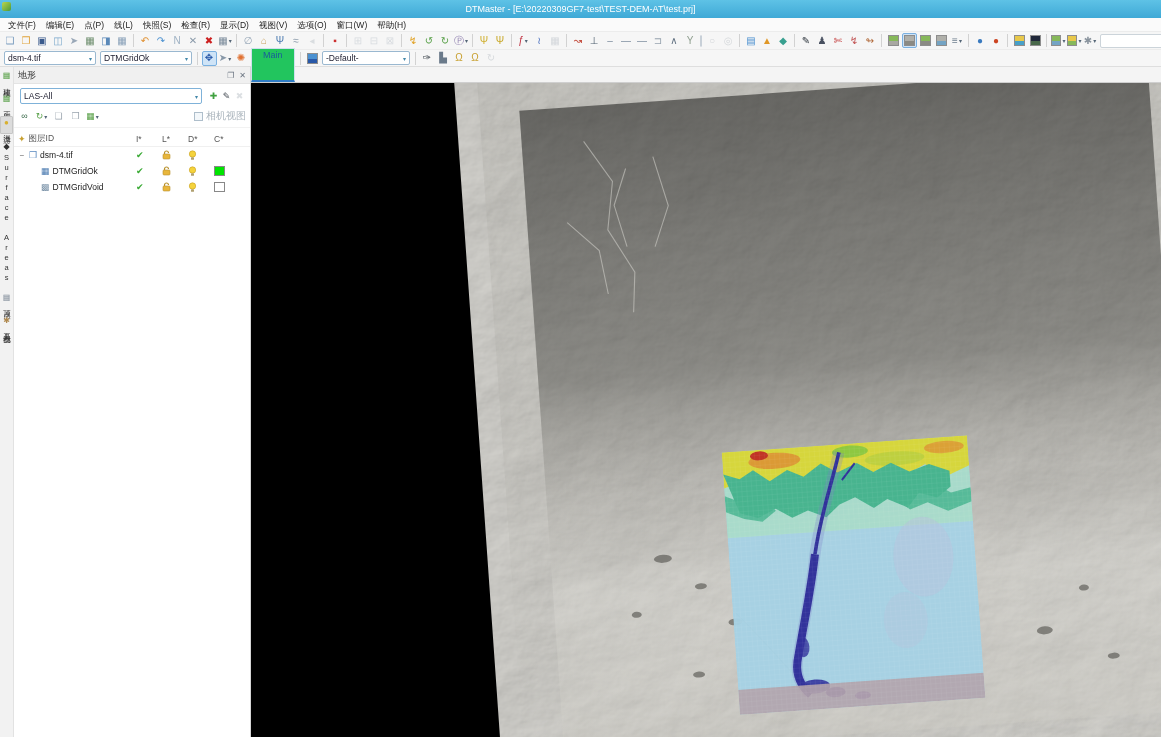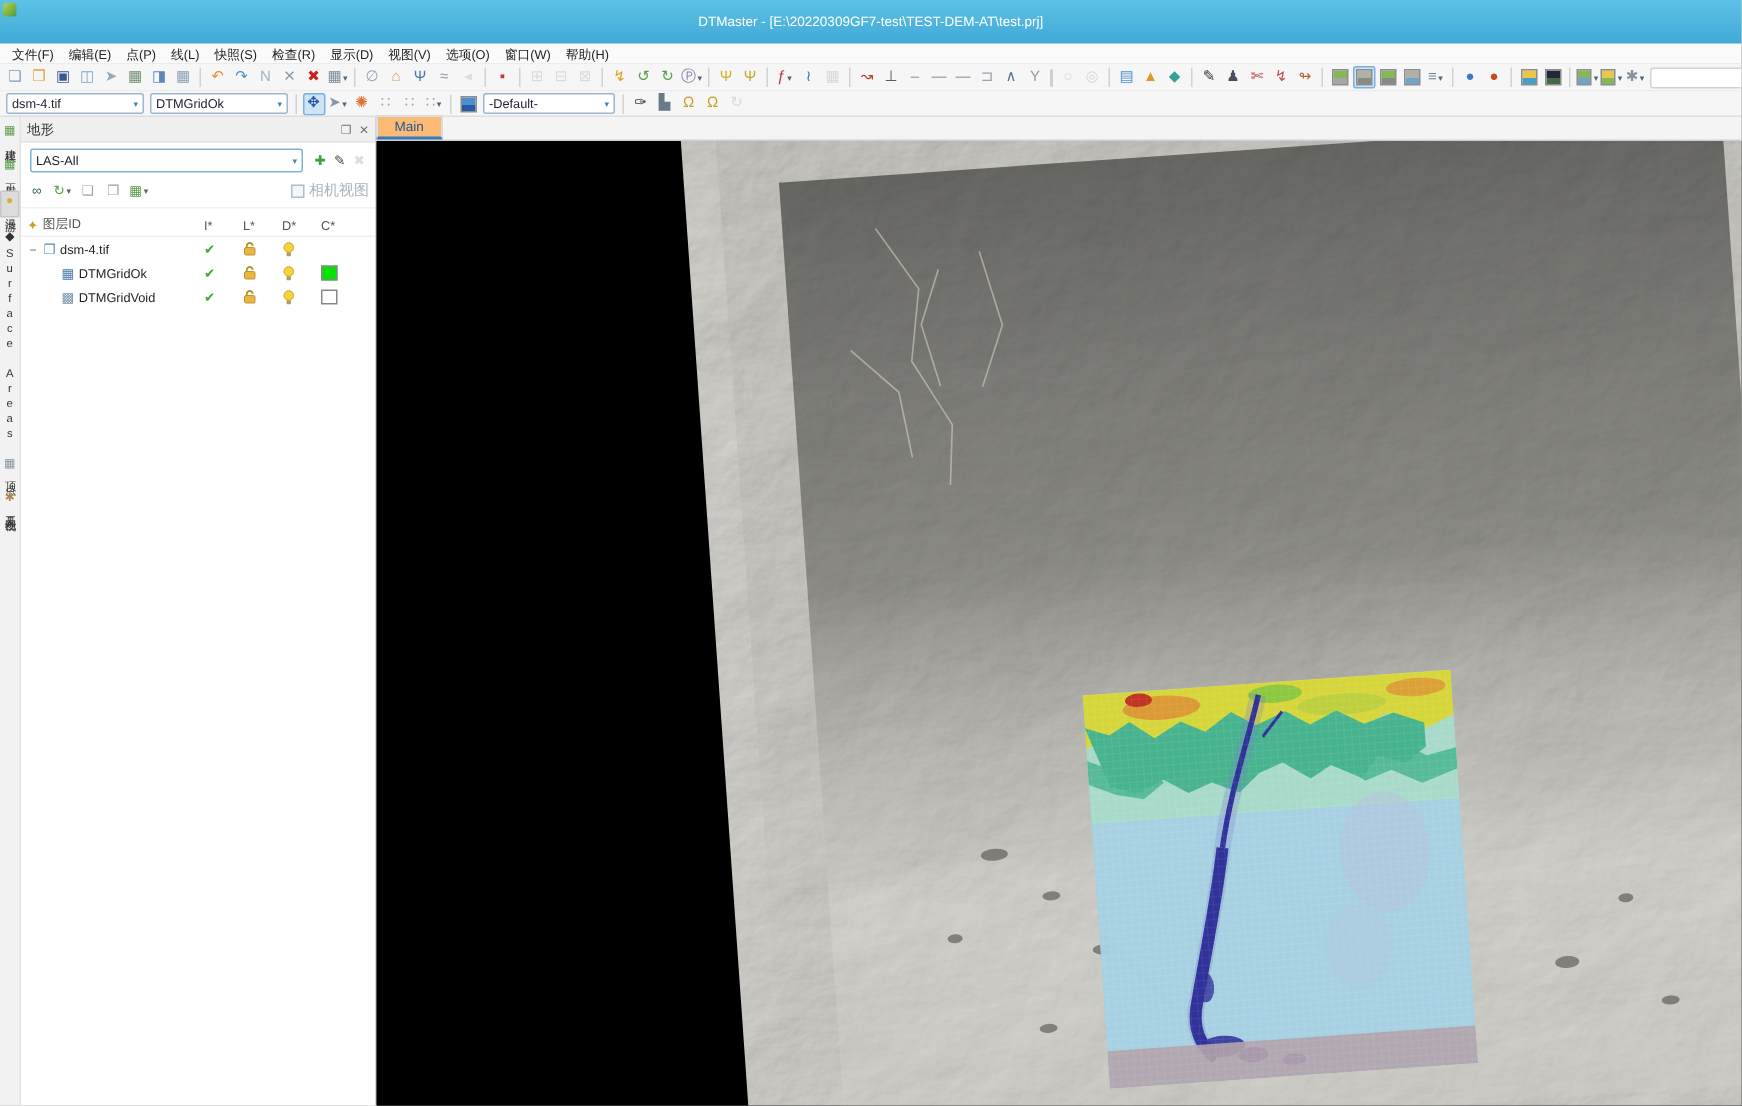--- a/index.html
+++ b/index.html
@@ -1,20 +1,20 @@
 <!DOCTYPE html>
 <html><head>
 <meta charset="utf-8">
 <style>
   * { box-sizing: border-box; margin: 0; padding: 0; }
   html,body { width:1161px; height:737px; overflow:hidden;
     font-family:"Liberation Sans", sans-serif; background:#fff; }
 
   
-  .titlebar { height:29px; background:linear-gradient(#5ec2e6,#3fa9d6);
+  .titlebar { height:18px; background:linear-gradient(#5ec2e6,#3fa9d6);
     display:flex; align-items:center; justify-content:center; position:relative; }
   .app-icon { position:absolute; left:2px; top:2px; width:9px; height:9px;
     background:linear-gradient(135deg,#bcd44a,#4a9a3a); border-radius:2px; }
   .title-text { color:#fff; font-size:9px; line-height:13px; }
 
   
   .menubar { height:14px; display:flex; align-items:center; background:#fafafa;
     border-bottom:1px solid #ececec; padding-left:3px; }
   .menu-item { font-size:8.5px; color:#222; padding:0 5px; height:14px; line-height:14px; cursor:default; }
 
@@ -72,21 +72,21 @@
   .expander { width:8px; font-size:8px; color:#666; text-align:center; }
   .t-ic { font-size:9px; }
   .t-label { color:#222; }
   .chk { color:#3aaa35; font-size:9px; }
   .swatch { width:11px; height:10px; border:1px solid #888; }
   .cell { display:flex; align-items:center; }
 
   
   .main { flex:1; display:flex; flex-direction:column; min-width:0; }
   .tabbar { height:16px; background:#f4f4f4; display:flex; align-items:flex-end; border-bottom:1px solid #cfcfcf; }
-  .tab { padding:1px 11px 2px; font-size:9px; color:#1a5a9a; background:#fdba74;
+  .tab { padding:1px 11px 20px; font-size:9px; color:#1a5a9a; background:#22c55e;
     border:1px solid #cfe0ee; border-bottom:2px solid #2f7cc4; }
   .viewport { flex:1; background:#000; position:relative; }
   svg.scene { position:absolute; inset:0; width:100%; height:100%; display:block; }
 </style>
 </head>
 <body>
 
 <div class="titlebar">
   <span class="app-icon"></span>
   <span class="title-text">DTMaster - [E:\20220309GF7-test\TEST-DEM-AT\test.prj]</span>

